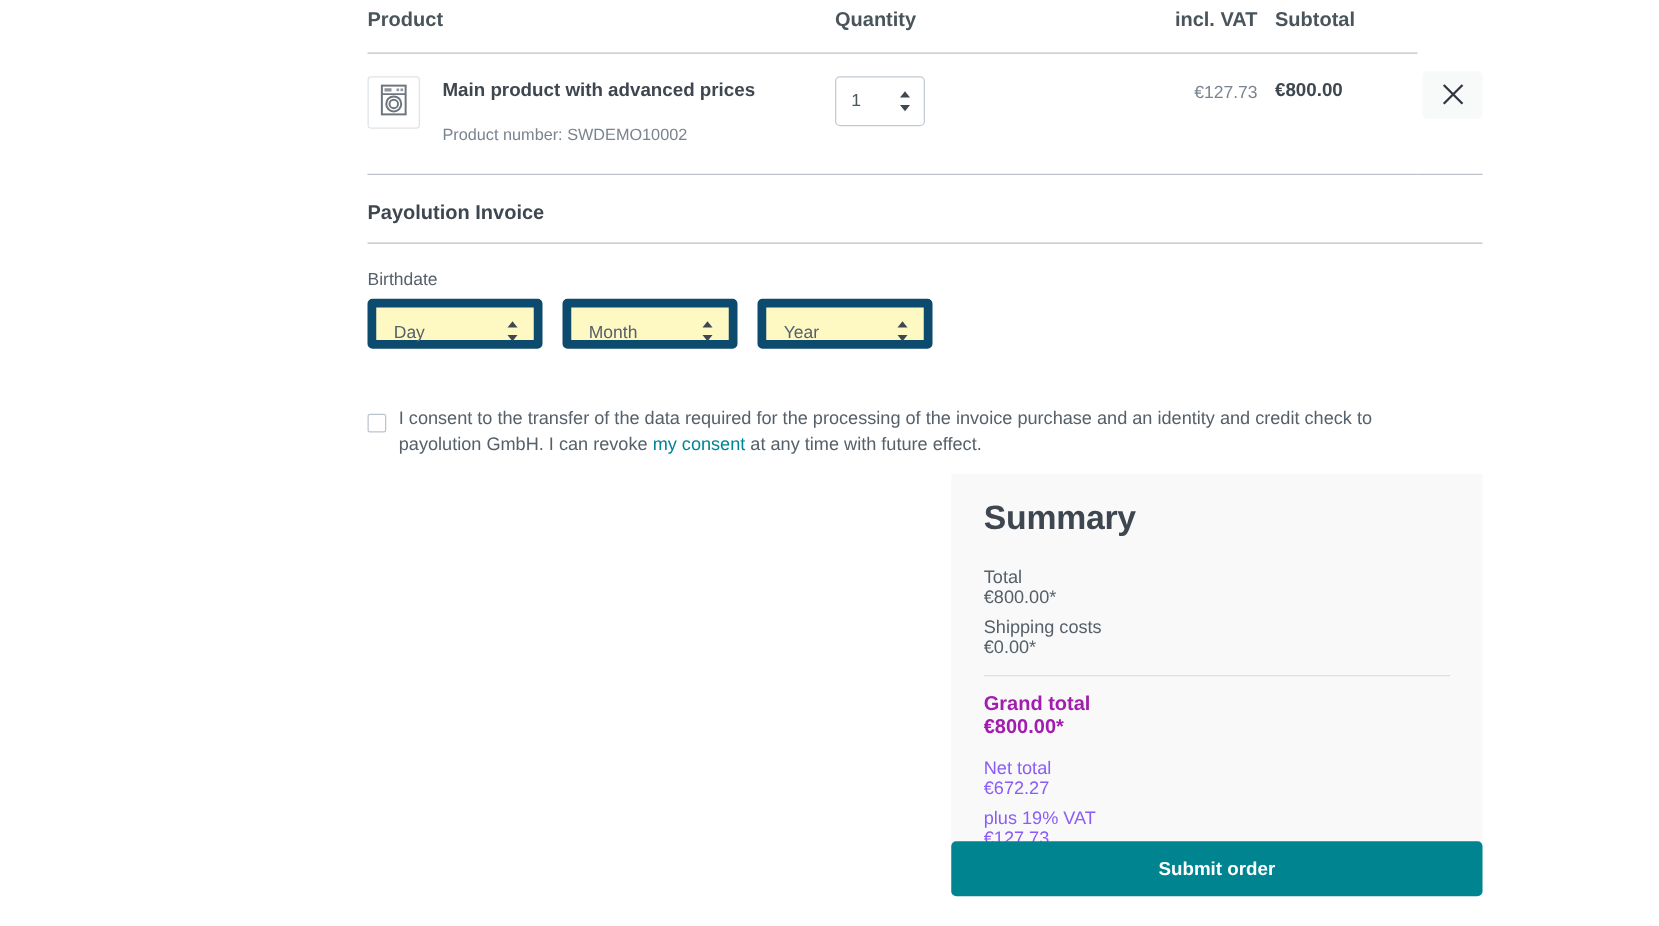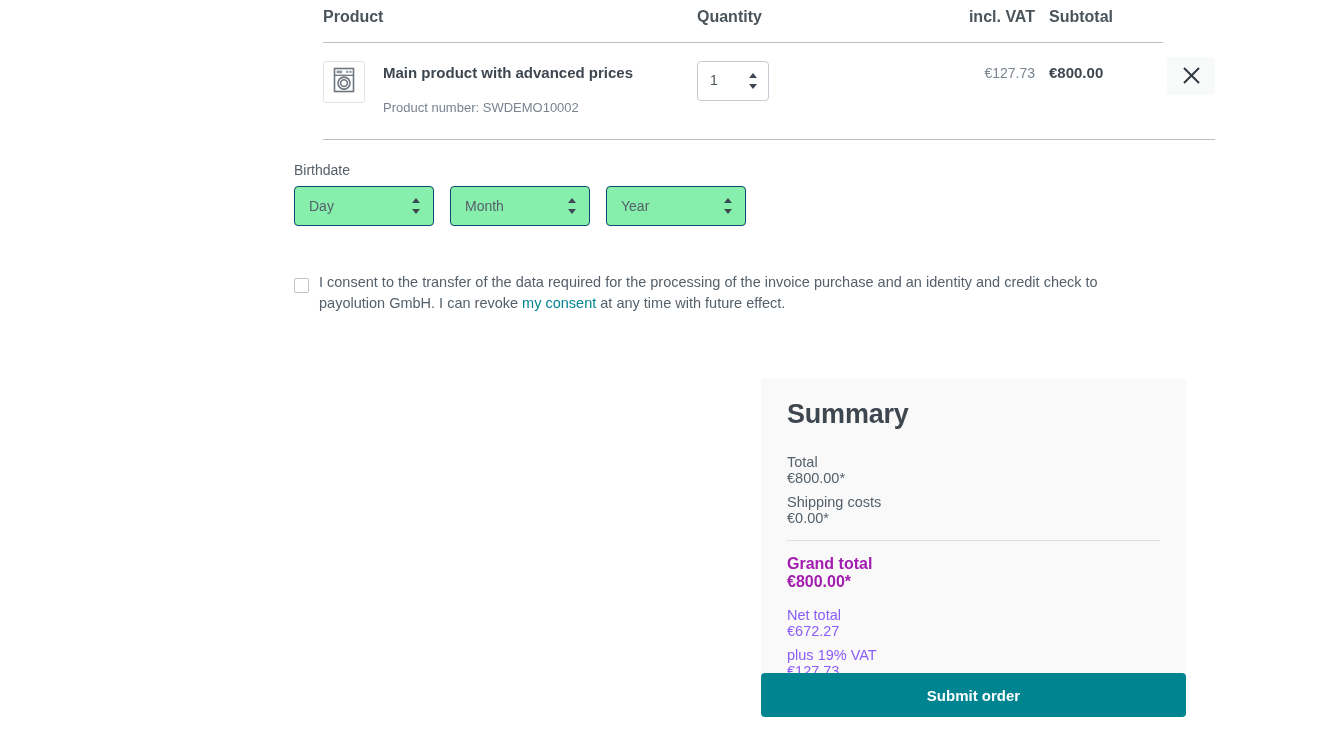--- a/index.html
+++ b/index.html
@@ -25,21 +25,20 @@
     position: absolute;
     left: 294px;
     top: 0;
     width: 892px;
   }
 
   
   .cart-table {
     width: 100%;
     border-collapse: collapse;
-    margin-left: 29px;
   }
   .cart-head-row th {
     font-size: 16px;
     font-weight: bold;
     color: #4a545b;
     text-align: left;
     padding: 8px 0 16px 0;
     vertical-align: bottom;
   }
   .th-product   { width: 374px; }
@@ -176,23 +175,23 @@
     color: #55606a;
     margin-top: 20px;
   }
   .birthdate-row {
     display: flex;
     margin-top: 8px;
   }
   .bd-select {
     position: relative;
     height: 40px;
-    border: 1px solid #0c4a6e;
+    border: 7px solid #0c4a6e;
     border-radius: 4px;
-    background: #86efac;
+    background: #fef9c3;
     margin-right: 16px;
   }
   .bd-day   { width: 140px; }
   .bd-month { width: 140px; }
   .bd-year  { width: 140px; margin-right: 0; }
   .bd-text {
     position: absolute;
     left: 14px;
     top: 11px;
     font-size: 14px;
@@ -361,20 +360,21 @@
                   <line x1="17" y1="2" x2="2" y2="17" stroke="#2f3740" stroke-width="1.9"></line>
                 </svg>
               </span>
             </button>
           </td>
         </tr>
       </tbody>
     </table>
 
     <div class="payment-section">
+      <div class="payment-title">Payolution Invoice</div>
 
       <div class="birthdate-label">Birthdate</div>
 
       <div class="birthdate-row">
         <div class="bd-select bd-day">
           <span class="bd-text">Day</span>
           <span class="bd-spin">
               <i class="up"></i>
               <i class="down"></i>
             </span>

